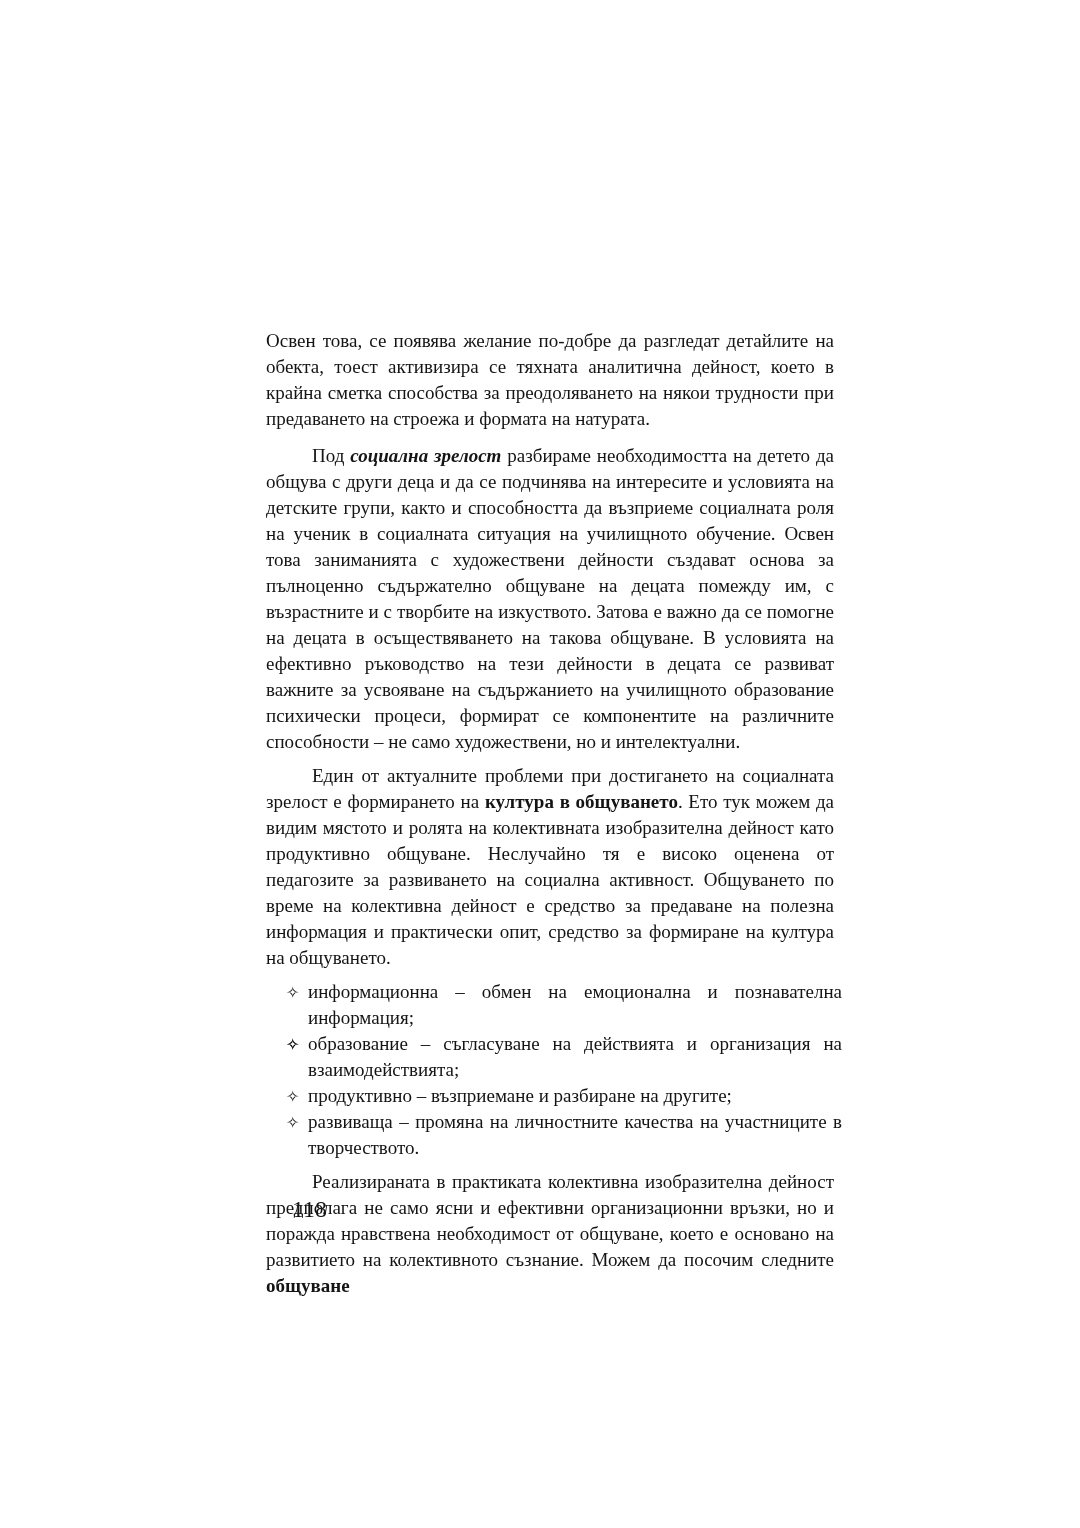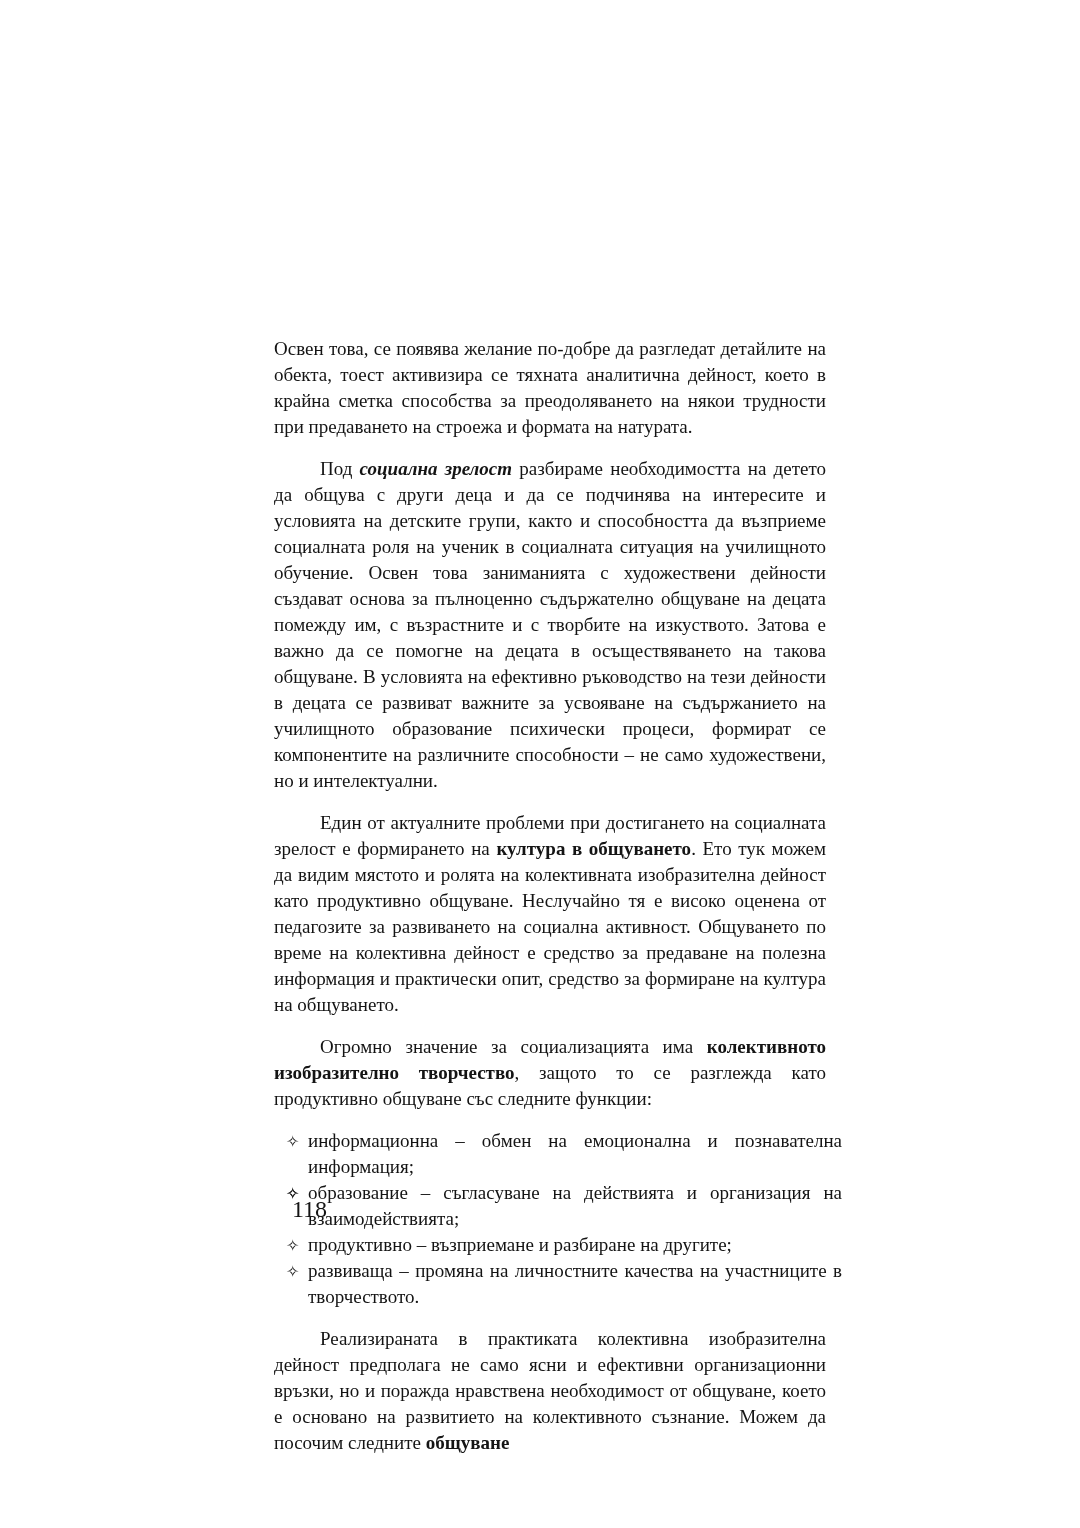--- a/index.html
+++ b/index.html
@@ -18,21 +18,21 @@
   .text-block {
     position: absolute;
     left: 258px;
     top: 320px;
     width: 584px;
     font-size: 19px;
     line-height: 26px;
     text-align: justify;
   }
   .para {
-    margin: 16px;
+    margin: 8px;
   }
   .para.indent {
     text-indent: 46px;
   }
   .para.spaced {
     margin-top: 11px;
   }
   .bi {
     font-weight: bold;
     font-style: italic;
@@ -70,21 +70,20 @@
 <body>
 
 <div class="text-block">
 
   <p class="para"><span>Освен това, се появява желание по-добре да разгледат детайлите на обекта, тоест активизира се тяхната аналитична дейност, което в крайна сметка способства за преодоляването на някои трудности при предаването на строежа и формата на натурата.</span></p>
 
   <p class="para indent spaced"><span>Под </span><span class="bi">социална зрелост</span><span> разбираме необходимостта на детето да общува с други деца и да се подчинява на интересите и условията на детските групи, както и способността да възприеме социалната роля на ученик в социалната ситуация на училищното обучение. Освен това заниманията с художествени дейности създават основа за пълноценно съдържателно общуване на децата помежду им, с възрастните и с творбите на изкуството. Затова е важно да се помогне на децата в осъществяването на такова общуване. В условията на ефективно ръководство на тези дейности в децата се развиват важните за усвояване на съдържанието на училищното образование психически процеси, формират се компонентите на различните способности – не само художествени, но и интелектуални.</span></p>
 
   <p class="para indent"><span>Един от актуалните проблеми при достигането на социалната зрелост е формирането на </span><span class="b">култура в общуването</span><span>. Ето тук можем да видим мястото и ролята на колективната изобразителна дейност като продуктивно общуване. Неслучайно тя е високо оценена от педагозите за развиването на социална активност. Общуването по време на колективна дейност е средство за предаване на полезна информация и практически опит, средство за формиране на култура на общуването.</span></p>
 
-  <p class="para indent spaced"><span>Огромно значение за социализацията има </span><span class="b">колективното изобразително творчество</span><span>, защото то се разглежда като продуктивно общуване със следните функции:</span></p>
 
   <ul class="func-list">
     <li><span class="bullet-marker">✧</span><span>информационна – обмен на емоционална и познавателна информация;</span></li>
     <li><span class="bullet-marker">✧</span></li>
     <li><span class="bullet-marker">✧</span><span>образование – съгласуване на действията и организация на взаимодействията;</span></li>
     <li><span class="bullet-marker">✧</span><span>продуктивно – възприемане и разбиране на другите;</span></li>
     <li><span class="bullet-marker">✧</span><span>развиваща – промяна на личностните качества на участниците в творчеството.</span></li>
   </ul>
 
   <p class="para indent"><span>Реализираната в практиката колективна изобразителна дейност предполага не само ясни и ефективни организационни връзки, но и поражда нравствена необходимост от общуване, което е основано на развитието на колективното съзнание. Можем да посочим следните </span><span class="b">общуване</span></p>

